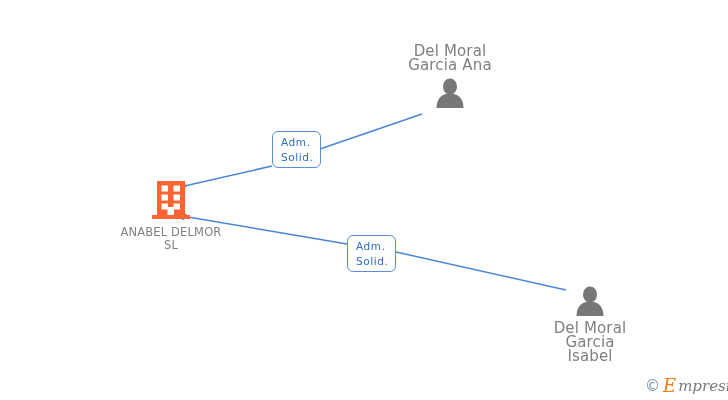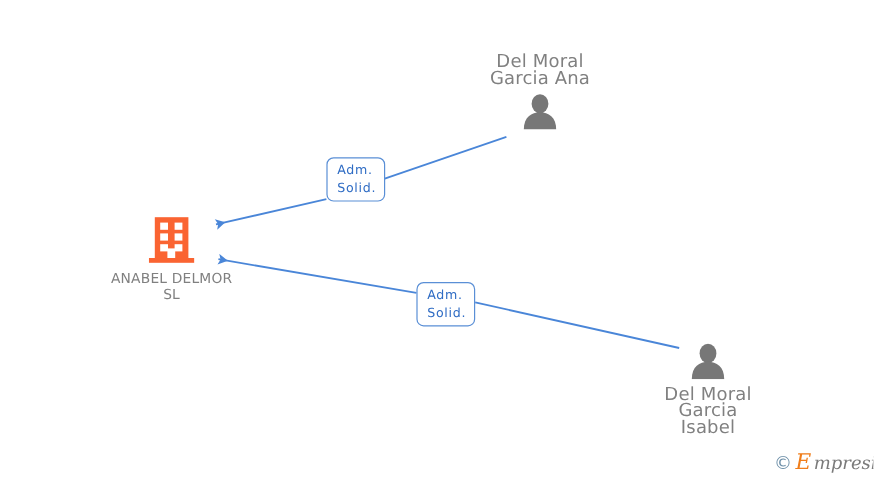--- a/index.html
+++ b/index.html
@@ -19,21 +19,21 @@
     position: absolute;
     left: 0;
     top: 0;
     width: 728px;
     height: 400px;
   }
 
   
   .company-node {
     position: absolute;
-    left: 84px;
+    left: 112px;
     top: 180px;
     width: 118px;
     text-align: center;
   }
   .company-icon {
     width: 38px;
     height: 40px;
     margin: 0 auto;
     display: block;
   }

